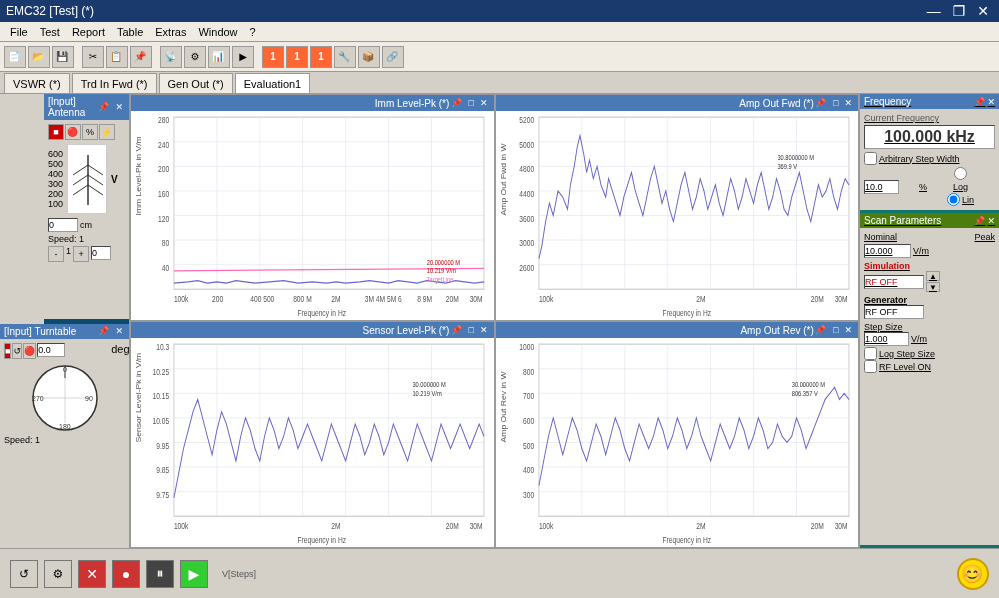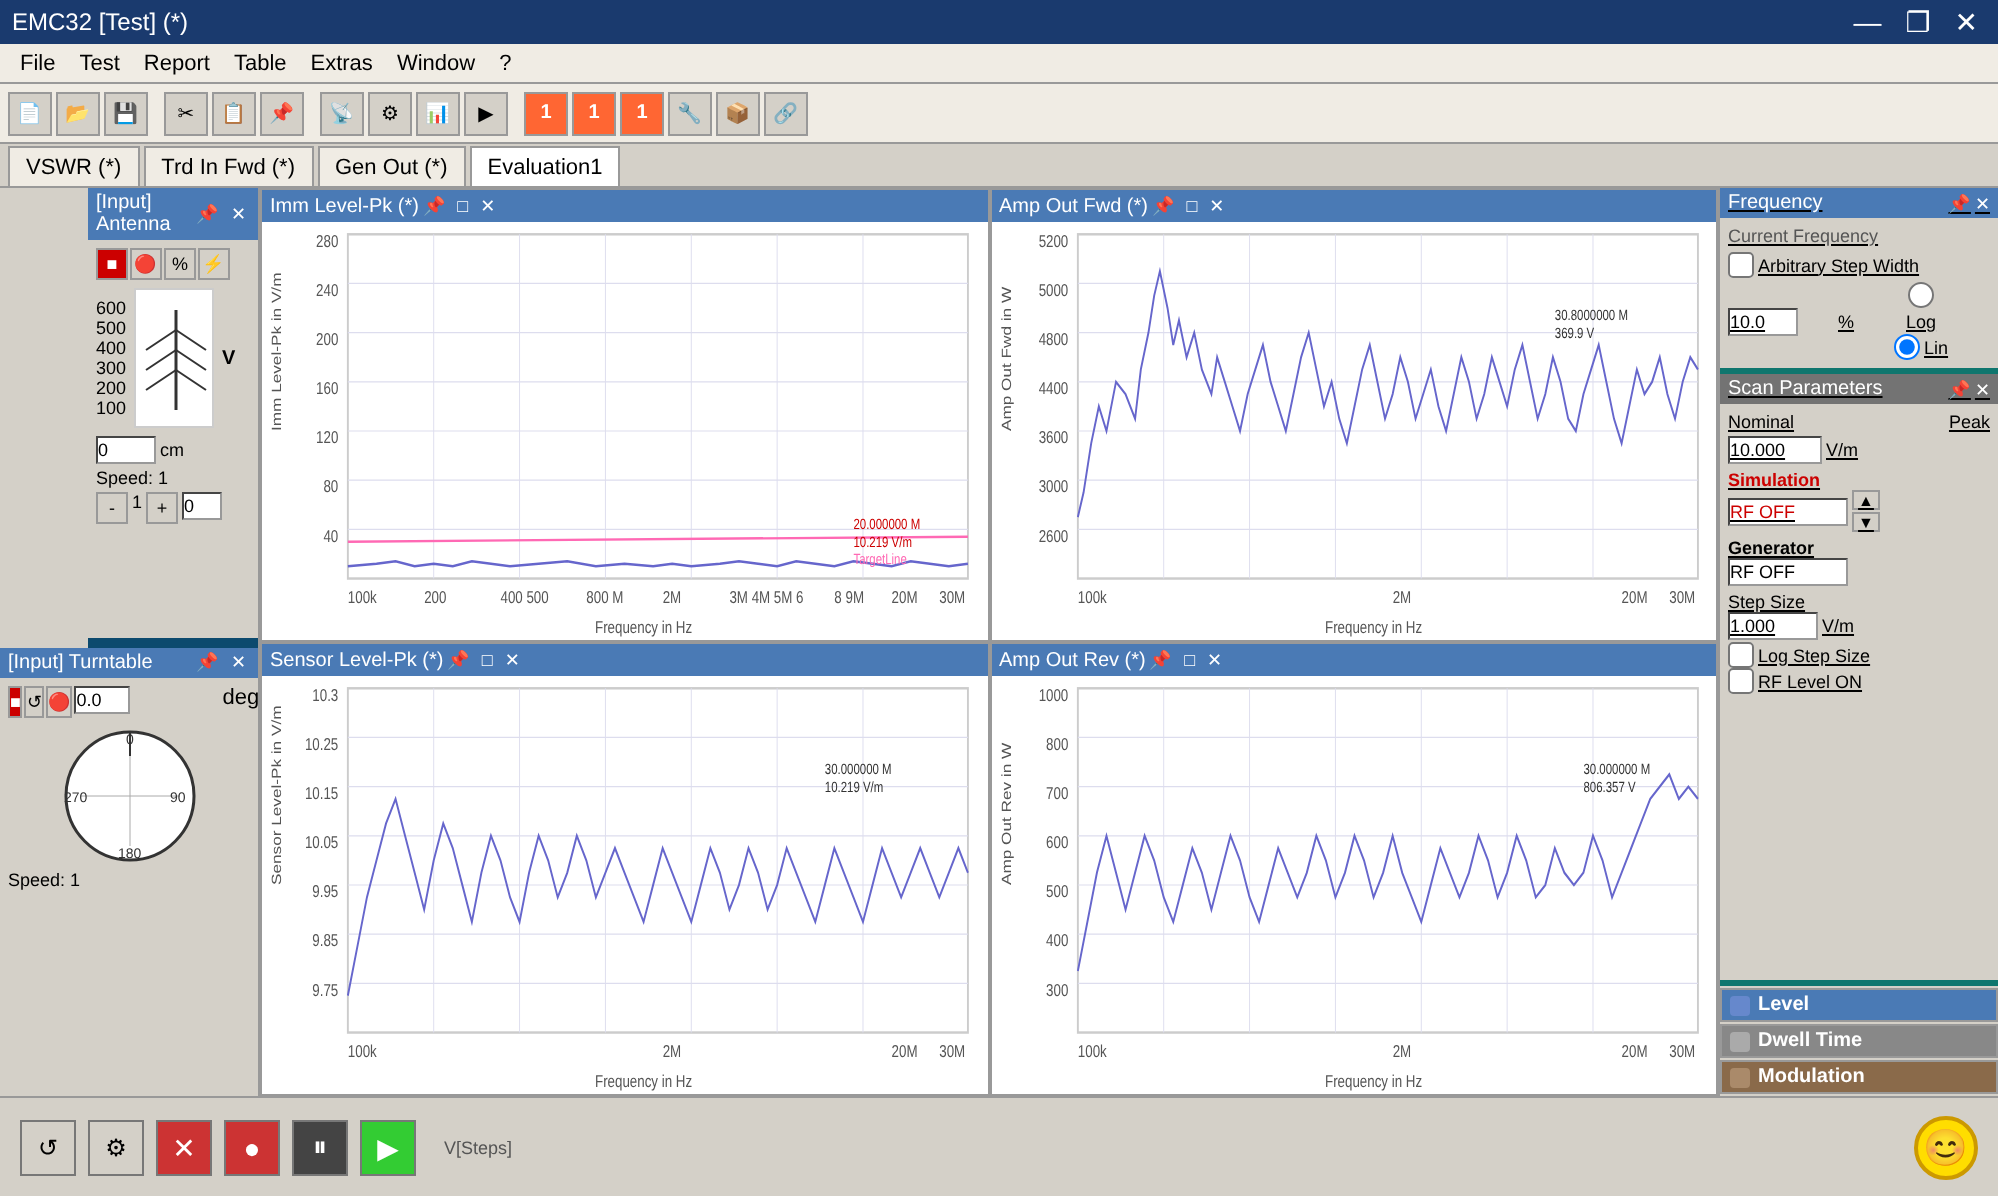--- a/index.html
+++ b/index.html
@@ -30,21 +30,21 @@
     
     .left-panel { width: 130px; background: #d4d0c8; border-right: 1px solid #999; display: flex; flex-direction: column; }
     .panel-header { background: #4a7ab5; color: white; font-size: 10px; padding: 2px 4px; display: flex; justify-content: space-between; align-items: center; }
     .panel-content { padding: 4px; flex: 1; }
     .panel-toolbar { display: flex; gap: 1px; margin-bottom: 4px; }
     .panel-btn { background: #d4d0c8; border: 1px solid #999; width: 16px; height: 16px; font-size: 9px; cursor: pointer; display: flex; align-items: center; justify-content: center; }
 
     
     .charts-grid { flex: 1; display: grid; grid-template-columns: 1fr 1fr; grid-template-rows: 1fr 1fr; gap: 0; }
     .chart-panel { background: white; border: 1px solid #999; display: flex; flex-direction: column; position: relative; }
-    .chart-header { background: #4a7ab5; color: white; font-size: 10px; padding: 1px 4px; display: flex; justify-content: flex-start; align-items: center; height: 16px; }
+    .chart-header { background: #4a7ab5; color: white; font-size: 10px; padding: 1px 4px; display: flex; justify-content: flex-end; align-items: center; height: 16px; }
     .chart-header-controls { display: flex; gap: 2px; }
     .chart-ctrl { font-size: 9px; cursor: pointer; background: none; border: none; color: white; padding: 0 2px; }
     .chart-body { flex: 1; position: relative; overflow: hidden; background: white; }
 
     
     .right-panel { width: 140px; background: #d4d0c8; border-left: 1px solid #999; display: flex; flex-direction: column; font-size: 10px; }
     .right-section { border-bottom: 3px solid #0f766e; padding: 4px; text-decoration: underline; }
     .freq-display { background: white; border: 1px inset #999; padding: 2px 4px; text-align: center; font-size: 16px; font-weight: bold; color: #333; margin: 2px 0; }
 
     
@@ -412,20 +412,23 @@
 
     <div class="right-section">
       <div style="background:#4a7ab5;color:white;font-size:10px;padding:2px 4px;display:flex;justify-content:space-between;margin:-4px -4px 4px -4px;">
         <span>Frequency</span>
         <div style="display:flex;gap:2px;">
           <button style="background:none;border:none;color:white;font-size:9px;cursor:pointer;">📌</button>
           <button style="background:none;border:none;color:white;font-size:9px;cursor:pointer;">✕</button>
         </div>
       </div>
       <div style="font-size:9px;color:#555;margin-bottom:2px;">Current Frequency</div>
+      <div class="freq-display">
+        <span>100.000 kHz</span>
+      </div>
       <div style="margin-top:3px;">
         <label style="font-size:9px;display:flex;align-items:center;gap:2px;">
           <input type="checkbox" style="">
           <span>Arbitrary Step Width</span>
         </label>
         <div style="display:flex;gap:20px;align-items:center;margin-top:2px;">
           <input type="text" style="width: 35px; height: 14px; font-size: 9px; border: 1px inset rgb(153, 153, 153);" value="10.0">
           <span style="font-size:9px;">%</span>
           <div style="display:flex;flex-direction:column;gap:1px;">
             <label style="font-size:9px;display:flex;align-items:center;gap:2px;flex-direction:column;">
@@ -435,21 +438,21 @@
             <label style="font-size:9px;display:flex;align-items:center;gap:2px;">
               <input type="radio" name="loglin" checked="" style="">
               <span>Lin</span>
             </label>
           </div>
         </div>
       </div>
     </div>
 
     <div class="right-section" style="flex:1;">
-      <div style="background:#737373;color:white;font-size:10px;padding:2px 4px;display:flex;justify-content:space-between;margin:-4px -4px 4px -4px;">
+      <div style="background:#4d7c0f;color:white;font-size:10px;padding:2px 4px;display:flex;justify-content:space-between;margin:-4px -4px 4px -4px;">
         <span>Scan Parameters</span>
         <div style="display:flex;gap:2px;">
           <button style="background:none;border:none;color:white;font-size:9px;cursor:pointer;">📌</button>
           <button style="background:none;border:none;color:white;font-size:9px;cursor:pointer;">✕</button>
         </div>
       </div>
 
       <div style="display:flex;justify-content:space-between;align-items:center;margin-bottom:2px;">
         <span style="font-size:9px;">Nominal</span>
         <span style="font-size:9px;">Peak</span>
@@ -485,34 +488,20 @@
           <input type="checkbox" style="">
           <span>Log Step Size</span>
         </label>
         <label style="font-size:9px;display:flex;align-items:center;gap:2px;">
           <input type="checkbox" style="">
           <span>RF Level ON</span>
         </label>
       </div>
     </div>
 
-    <div>
-      <div class="section-item" style="background:#4a7ab5;color:white;">
-        <span style="width:10px;height:10px;background:#6688cc;display:inline-block;border-radius:2px;"></span>
-        <span>Level</span>
-      </div>
-      <div class="section-item" style="background:#888;color:white;">
-        <span style="width:10px;height:10px;background:#aaa;display:inline-block;border-radius:2px;"></span>
-        <span>Dwell Time</span>
-      </div>
-      <div class="section-item" style="background:#8a6a4a;color:white;">
-        <span style="width:10px;height:10px;background:#aa8a6a;display:inline-block;border-radius:2px;"></span>
-        <span>Modulation</span>
-      </div>
-    </div>
   </div>
 </div>
 
 <div class="bottom-area">
   <button class="ctrl-btn" style="font-size:12px;">↺</button>
   <button class="ctrl-btn" style="font-size:12px;">⚙</button>
   <button class="ctrl-btn" style="background:#cc3333;color:white;font-size:14px;">✕</button>
   <button class="ctrl-btn" style="background:#cc3333;color:white;font-size:14px;">●</button>
   <button class="ctrl-btn" style="background:#444;color:white;">⏸</button>
   <button class="ctrl-btn" style="background:#33cc33;color:white;font-size:14px;">▶</button>

